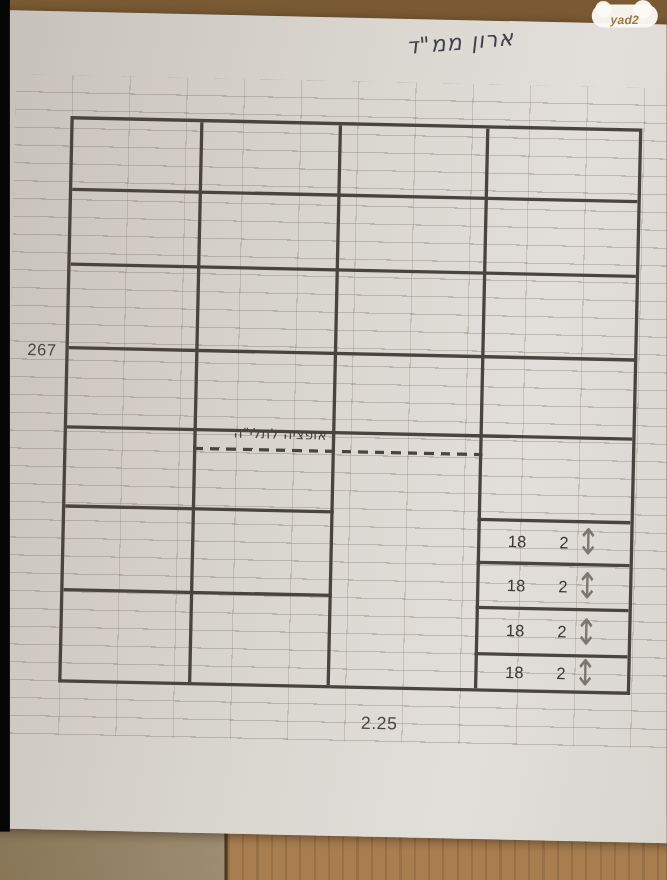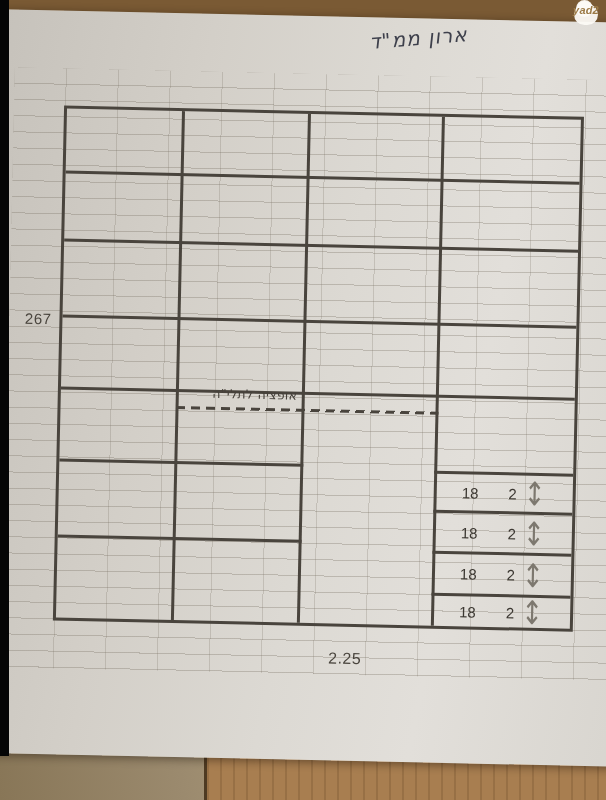--- a/index.html
+++ b/index.html
@@ -81,23 +81,23 @@
   }
   .dim-width{
     position:absolute;left:340px;top:633px;font-size:16px;color:#4a453e;letter-spacing:.5px;
   }
 
   
   .black-strip{
     position:absolute;left:0;top:0;width:9px;height:756px;background:#050505;z-index:3;
   }
   .badge{
-    position:absolute;right:8px;top:4px;width:24px;height:21px;z-index:4;
+    position:absolute;right:8px;top:4px;width:60px;height:21px;z-index:4;
     background:rgba(252,250,246,.95);border-radius:11px;
-    display:flex;align-items:flex-start;justify-content:center;
+    display:flex;align-items:flex-end;justify-content:center;
   }
   .badge::before{
     content:"";position:absolute;left:3px;top:-3px;width:15px;height:15px;border-radius:50%;
     background:rgba(252,250,246,.95);
   }
   .badge::after{
     content:"";position:absolute;right:5px;top:-4px;width:17px;height:17px;border-radius:50%;
     background:rgba(252,250,246,.95);
   }
   .badge span{

